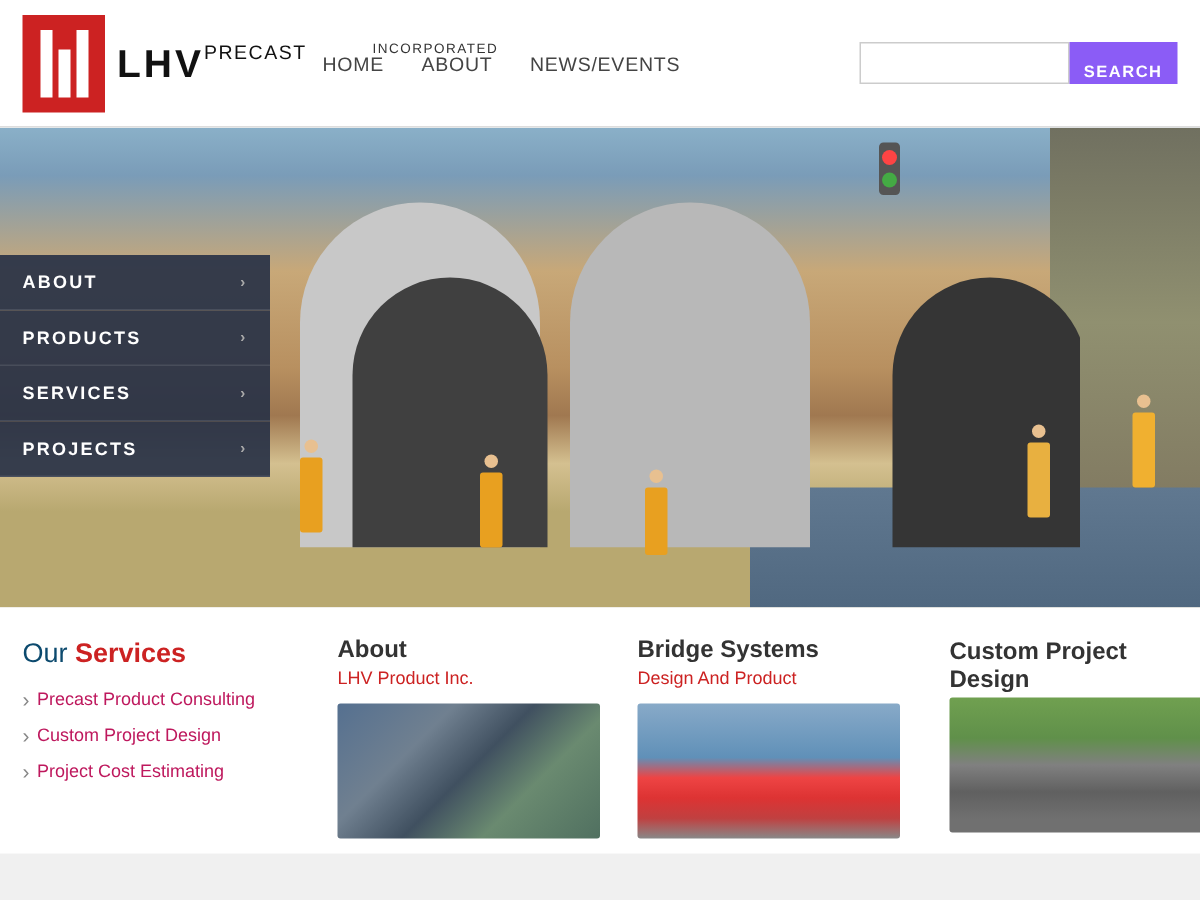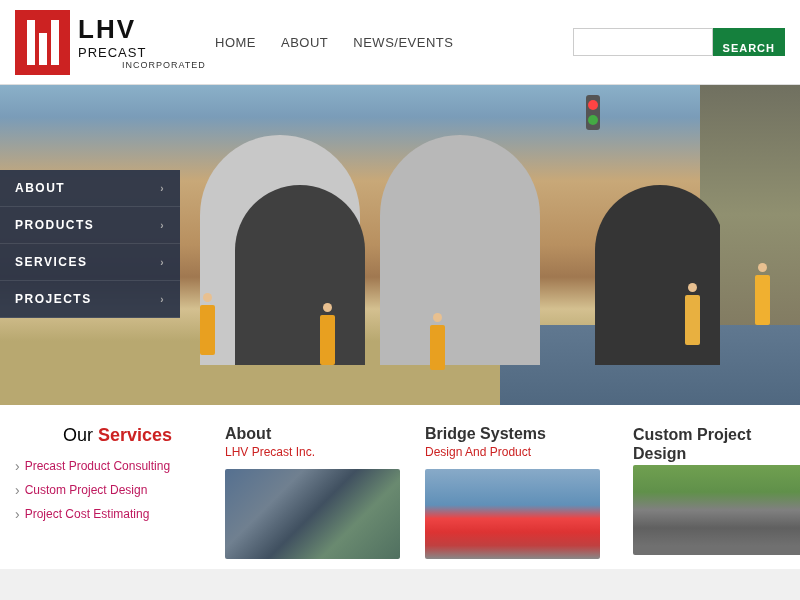--- a/index.html
+++ b/index.html
@@ -39,21 +39,21 @@
       align-items: flex-end;
       height: 45px;
     }
     .logo-graphic .bar {
       background: white;
       width: 8px;
     }
     .logo-graphic .bar1 { height: 100%; }
     .logo-graphic .bar2 { height: 70%; }
     .logo-graphic .bar3 { height: 100%; }
-    .logo-text-area { display: flex; flex-direction: column; }
+    .logo-text-area { display: flex; flex-direction: row; }
     .logo-lhv { font-size: 26px; font-weight: 900; color: #111; letter-spacing: 2px; }
     .logo-precast { font-size: 13px; font-weight: 400; color: #111; letter-spacing: 1px; }
     .logo-incorporated { font-size: 9px; color: #333; letter-spacing: 1px; padding-left: 44px; }
 
     nav {
       display: flex;
       align-items: center;
       flex: 1;
       padding-left: 20px;
       gap: 25px;
@@ -74,21 +74,21 @@
     }
     .search-input {
       border: 1px solid #ccc;
       padding: 5px 8px;
       font-size: 12px;
       width: 140px;
       height: 28px;
       outline: none;
     }
     .search-btn {
-      background: #15803d;
+      background: #8b5cf6;
       color: white;
       border: none;
       padding: 14px 10px;
       height: 28px;
       font-size: 11px;
       font-weight: 700;
       cursor: pointer;
       letter-spacing: 1px;
     }
 
@@ -411,29 +411,29 @@
     <div class="side-menu-item">
       <span>PROJECTS</span>
       <span class="side-menu-arrow">›</span>
     </div>
   </div>
 </div>
 
 <div id="content">
 
   <div class="services-col">
-    <div class="services-title"><span style="color:#000000;font-weight:400;margin-left:48px;">Our </span><span style="color:#cc2222;font-weight:700;">Services</span></div>
+    <div class="services-title"><span style="color:#0c4a6e;font-weight:400;">Our </span><span style="color:#cc2222;font-weight:700;">Services</span></div>
     <a class="service-link">Precast Product Consulting</a>
     <a class="service-link">Custom Project Design</a>
     <a class="service-link">Project Cost Estimating</a>
   </div>
 
   <div class="about-col">
     <div class="col-title">About</div>
-    <div class="col-subtitle">LHV Precast Inc.</div>
+    <div class="col-subtitle">LHV Product Inc.</div>
     <div class="col-thumb thumb-aerial"></div>
   </div>
 
   <div class="bridge-col">
     <div class="col-title">Bridge Systems</div>
     <div class="col-subtitle">Design And Product</div>
     <div class="col-thumb thumb-bridge"></div>
   </div>
 
   <div class="custom-col">

